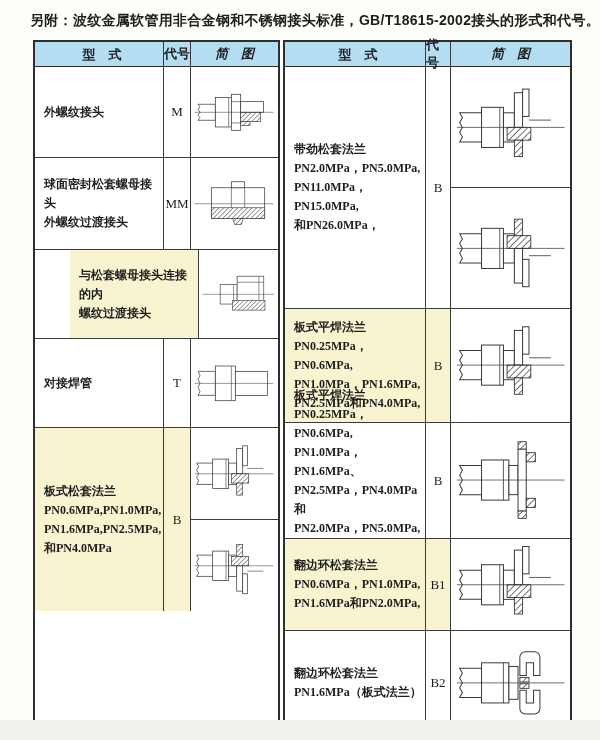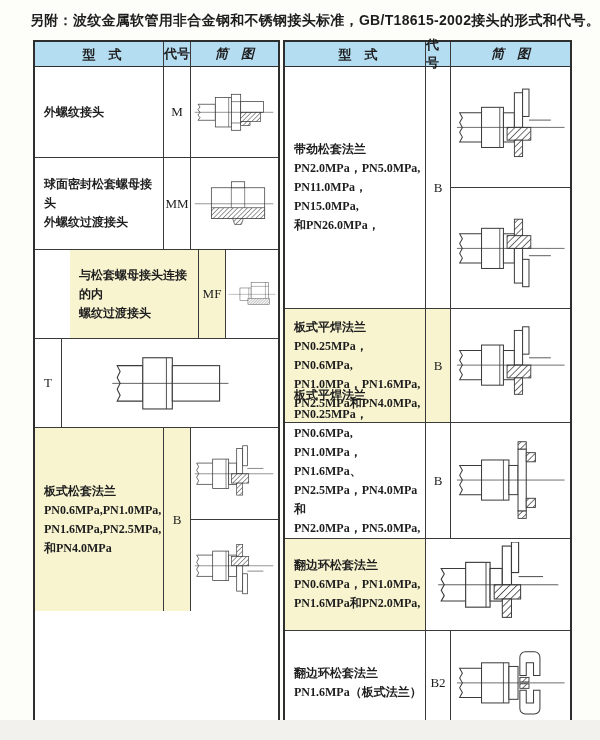--- a/index.html
+++ b/index.html
@@ -133,36 +133,36 @@
               <rect x="26" y="48" width="80" height="16" stroke="#3a3a3a" stroke-width="1" fill="url(#hch)"></rect>
               <polygon points="58,64 74,64 71,73 61,73" stroke="#3a3a3a" stroke-width="1" fill="url(#hch)"></polygon>
               <line x1="1" y1="42" x2="119" y2="42" stroke="#3a3a3a" stroke-width="0.8"></line>
             </svg>
           </div>
         </div>
       </div>
       <div class="row shaded" style="height: 89px; padding-left: 35px;">
         <div class="cell type-cell">与松套螺母接头连接的内
 螺纹过渡接头</div>
-        <div class="cell code-cell">MF</div>
         <div class="cell diag-cell">
           <div class="diag">
             <svg viewBox="0 0 120 84" preserveAspectRatio="xMidYMid meet">
               <rect x="30" y="26" width="28" height="32" stroke="#3a3a3a" stroke-width="1.1" fill="#ffffff"></rect>
               <line x1="52" y1="26" x2="52" y2="58" stroke="#3a3a3a" stroke-width="0.9"></line>
               <rect x="58" y="12" width="44" height="46" stroke="#3a3a3a" stroke-width="1.1" fill="#ffffff"></rect>
               <line x1="94" y1="12" x2="94" y2="58" stroke="#3a3a3a" stroke-width="0.9"></line>
               <line x1="58" y1="22" x2="102" y2="22" stroke="#3a3a3a" stroke-width="0.9"></line>
               <rect x="50" y="52" width="54" height="16" stroke="#3a3a3a" stroke-width="1" fill="url(#hch)"></rect>
               <line x1="1" y1="42" x2="119" y2="42" stroke="#3a3a3a" stroke-width="0.8"></line>
             </svg>
           </div>
         </div>
       </div>
       <div class="row" style="height: 89px;">
+        <div class="cell type-cell">对接焊管</div>
         <div class="cell code-cell">T</div>
         <div class="cell diag-cell">
           <div class="diag">
             <svg viewBox="0 0 120 84" preserveAspectRatio="xMidYMid meet">
               <path d="M6,24 h26 v36 h-26 l3,-6 l-3,-6 l3,-6 l-3,-6 l3,-6 l-3,-6 z" stroke="#3a3a3a" stroke-width="1.1" fill="#ffffff"></path>
               <rect x="32" y="16" width="30" height="52" stroke="#3a3a3a" stroke-width="1.1" fill="#ffffff"></rect>
               <line x1="56" y1="16" x2="56" y2="68" stroke="#3a3a3a" stroke-width="0.9"></line>
               <rect x="62" y="24" width="48" height="36" stroke="#3a3a3a" stroke-width="1.1" fill="#ffffff"></rect>
               <line x1="1" y1="42" x2="119" y2="42" stroke="#3a3a3a" stroke-width="0.8"></line>
             </svg>
@@ -295,20 +295,21 @@
               <rect x="68" y="76" width="9" height="8" stroke="#3a3a3a" stroke-width="1" fill="url(#hch)"></rect>
               <line x1="1" y1="42" x2="119" y2="42" stroke="#3a3a3a" stroke-width="0.8"></line>
             </svg>
           </div>
         </div>
       </div>
       <div class="row shaded" style="height: 92px;">
         <div class="cell type-cell">翻边环松套法兰
 PN0.6MPa，PN1.0MPa,
 PN1.6MPa和PN2.0MPa,</div>
+        <div class="cell code-cell">B1</div>
         <div class="cell diag-cell">
           <div class="diag">
             <svg viewBox="0 0 120 84" preserveAspectRatio="xMidYMid meet">
               <path d="M4,26 h26 v32 h-26 l3,-5.333333333333333 l-3,-5.333333333333333 l3,-5.333333333333333 l-3,-5.333333333333333 l3,-5.333333333333333 l-3,-5.333333333333333 z" stroke="#3a3a3a" stroke-width="1.1" fill="#ffffff"></path>
               <rect x="28" y="20" width="24" height="44" stroke="#3a3a3a" stroke-width="1.1" fill="#ffffff"></rect>
               <line x1="48" y1="20" x2="48" y2="64" stroke="#3a3a3a" stroke-width="0.9"></line>
               <rect x="52" y="26" width="12" height="32" stroke="#3a3a3a" stroke-width="1.1" fill="#ffffff"></rect>
               <rect x="64" y="4" width="9" height="38" stroke="#3a3a3a" stroke-width="1.1" fill="#ffffff"></rect>
               <rect x="73" y="0" width="7" height="30" stroke="#3a3a3a" stroke-width="1.1" fill="#ffffff"></rect>
               <line x1="80" y1="34" x2="104" y2="34" stroke="#3a3a3a" stroke-width="0.9"></line>

